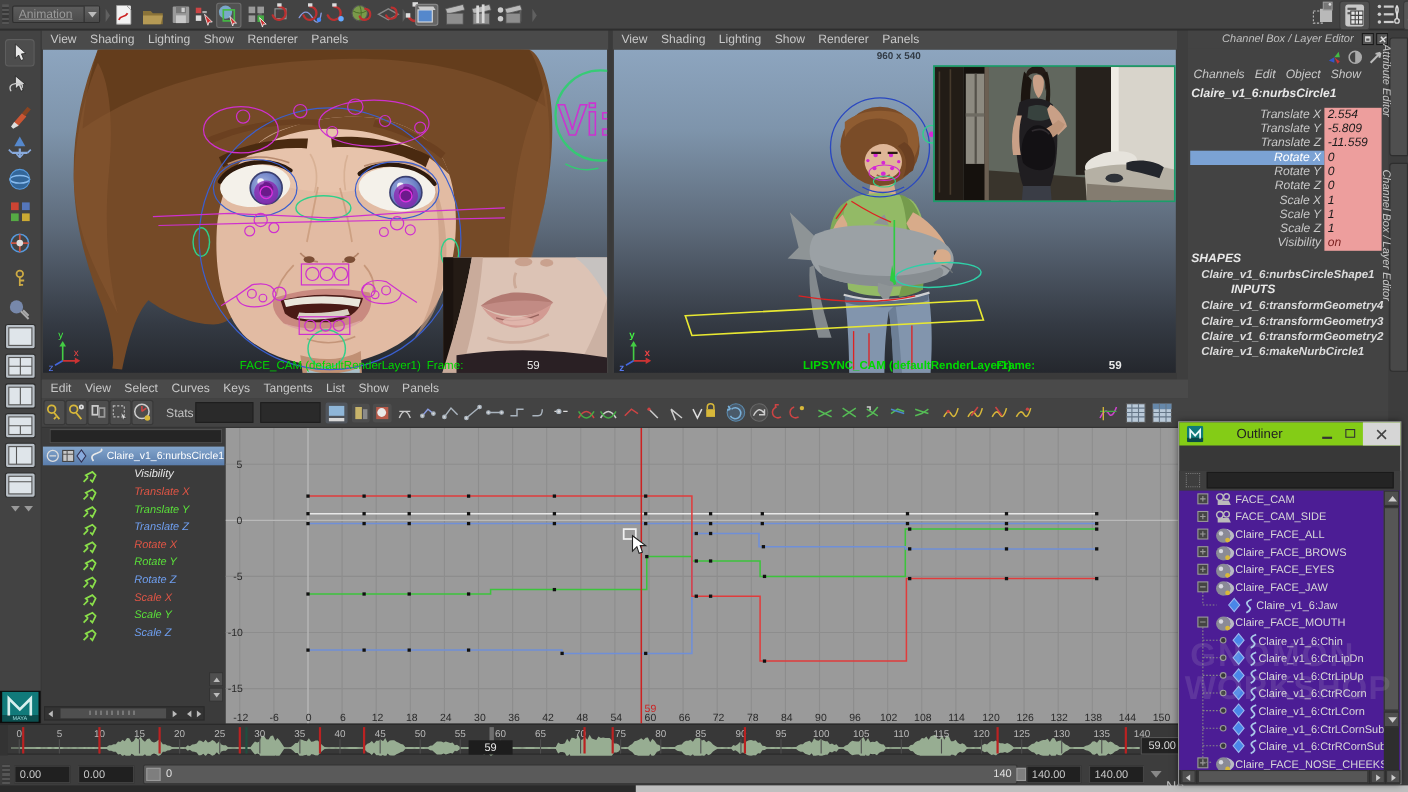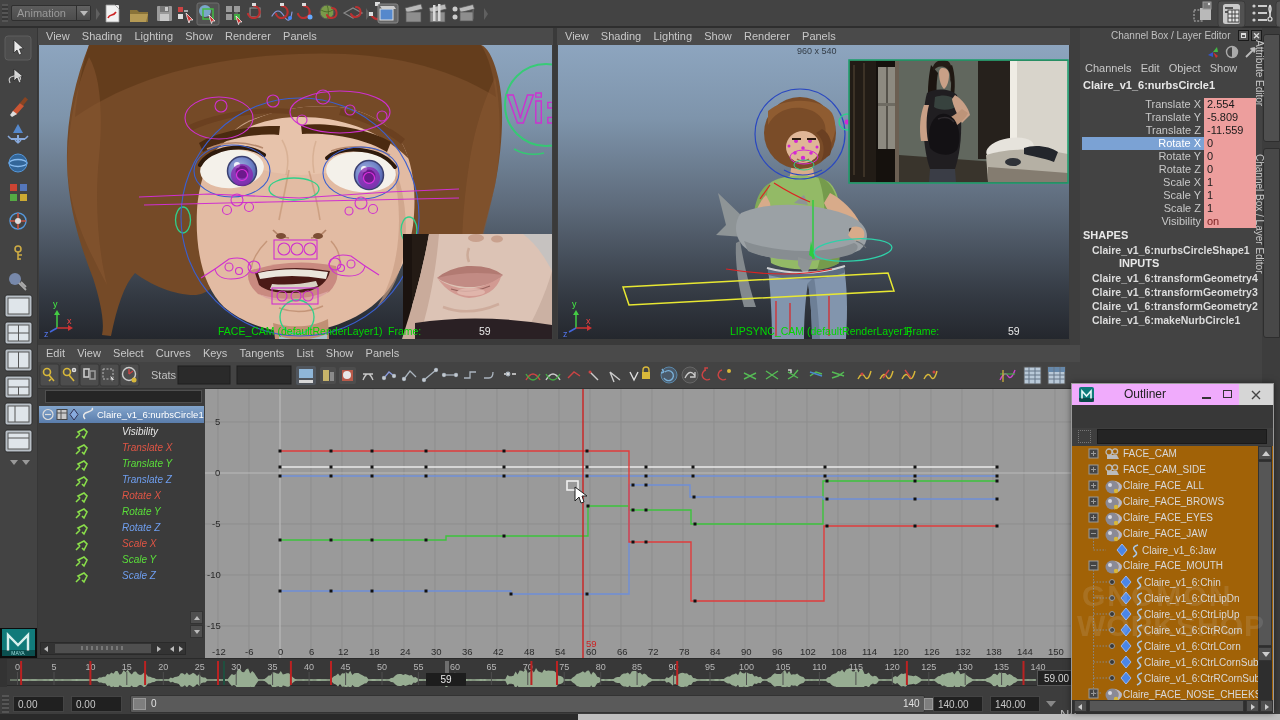--- a/index.html
+++ b/index.html
@@ -8,21 +8,21 @@
 .abs{position:absolute;}
 .txt{position:absolute;white-space:nowrap;}
 </style>
 </head>
 <body>
 <div class="abs" style="left:0;top:0;width:1280px;height:720px;background:#454545;">
 
 <div id="topbar" class="abs" style="left:0;top:0;width:1280px;height:28px;background:#434343;border-bottom:2px solid #2e2e2e;">
   <div class="abs" style="left:2px;top:4px;width:6px;height:18px;background:repeating-linear-gradient(0deg,#555 0 2px,#383838 2px 4px);"></div>
   <div class="abs" style="left:11px;top:5px;width:80px;height:16px;background:linear-gradient(#5c5c5c,#4c4c4c);border:1px solid #2f2f2f;border-radius:2px;">
-    <span class="txt" style="left:5px;top:1px;font-size:11px;color:#9a9a9a;">Animation</span>
+    <span class="txt" style="left:5px;top:1px;font-size:11px;color:#9a9a9a;text-decoration:underline;">Animation</span>
     <div class="abs" style="right:0;top:0;width:14px;height:14px;border-left:1px solid #2f2f2f;background:linear-gradient(#636363,#4a4a4a);">
           <div class="abs" style="left:3px;top:5px;width:0;height:0;border-left:4px solid transparent;border-right:4px solid transparent;border-top:5px solid #bbb;"></div>
         </div>
   </div>
   <svg class="abs" style="left:94px;top:0;" width="1186" height="28" viewBox="0 0 1186 28">
 
     <g fill="#606060">
           <path d="M2,8 l4,6 -4,6 z"></path>
           <path d="M74,8 l4,6 -4,6 z"></path>
           <path d="M144,8 l-4,6 4,6 z"></path>
@@ -417,21 +417,21 @@
       <text x="440" y="290" fill="#e8e8e8">59</text>
     </g>
   </svg>
   </div>
 </div>
 
 <div id="vp2" class="abs" style="left:557px;top:28px;width:513px;height:317px;background:#3d3d3d;">
   <div class="abs" style="left:0;top:0;width:513px;height:17px;background:#4a4a4a;">
     <span class="txt" style="left:8px;top:2px;font-size:11px;color:#c8c8c8;">View&nbsp;&nbsp;&nbsp;&nbsp;Shading&nbsp;&nbsp;&nbsp;&nbsp;Lighting&nbsp;&nbsp;&nbsp;&nbsp;Show&nbsp;&nbsp;&nbsp;&nbsp;Renderer&nbsp;&nbsp;&nbsp;&nbsp;Panels</span>
   </div>
-  <div id="vp2canvas" class="abs" style="left:1px;top:17px;width:511px;height:378px;">
+  <div id="vp2canvas" class="abs" style="left:1px;top:17px;width:511px;height:378px;font-weight:bold;">
   <svg width="511" height="294" viewBox="0 0 511 294">
     <rect width="511" height="294" fill="url(#vpbg)"></rect>
     <text x="239" y="9" font-size="9" fill="#333c46" font-family="Liberation Sans,sans-serif">960 x 540</text>
 
     <path d="M234,118 l20,0 3,16 -26,2 Z" fill="#d8ab8a"></path>
 
     <path d="M212,138 C225,128 260,128 272,138 C280,146 284,164 283,182 L281,218 C268,226 228,227 213,218 L208,170 C207,155 208,145 212,138 Z" fill="#93ba66"></path>
     <path d="M260,132 C272,134 282,150 283,182 L281,218 C275,222 267,224 259,225 C269,192 269,152 260,132 Z" fill="#759b4c"></path>
     <path d="M212,138 C208,148 207,160 208,172 L196,168 C198,152 204,142 212,138 Z" fill="#81aa58"></path>
 
@@ -542,21 +542,21 @@
     </g>
     <g font-family="Liberation Sans,sans-serif" font-size="10.5" fill="#00d800">
       <text x="172" y="290">LIPSYNC_CAM (defaultRenderLayer1)</text>
       <text x="348" y="290">Frame:</text>
       <text x="450" y="290" fill="#e8e8e8">59</text>
     </g>
   </svg>
   </div>
 </div>
 
-<div id="chbox" class="abs" style="left:1080px;top:28px;width:200px;height:692px;background:#434343;">
+<div id="chbox" class="abs" style="left:1080px;top:28px;width:200px;height:692px;background:#434343;font-style:italic;">
 
   <div class="abs" style="left:0;top:0;width:182px;height:16px;background:#434343;">
     <span class="txt" style="left:31px;top:2px;font-size:10px;color:#c0c0c0;">Channel Box / Layer Editor</span>
     <div class="abs" style="left:158px;top:2px;width:11px;height:11px;border:1px solid #1a1a1a;background:#555;">
           <div class="abs" style="left:2px;top:2px;width:5px;height:5px;border:1px solid #ddd;border-top-width:2px;"></div>
         </div>
     <div class="abs" style="left:171px;top:2px;width:11px;height:11px;border:1px solid #1a1a1a;background:#555;color:#ddd;font-size:9px;font-weight:bold;text-align:center;line-height:10px;">✕</div>
   </div>
 
   <svg class="abs" style="left:125px;top:17px;" width="55" height="14" viewBox="0 0 55 14">
@@ -1052,42 +1052,42 @@
         </div>
     <div class="abs" style="left:1046px;top:6px;width:0;height:0;border-left:5px solid transparent;border-right:5px solid transparent;border-top:6px solid #888;"></div>
     <span class="txt" style="left:1060px;top:12px;font-size:13px;color:#b8b8b8;">No</span>
   </div>
   <div class="abs" style="left:0;top:56px;width:578px;height:6px;background:#2a2a2a;"></div>
   <div class="abs" style="left:578px;top:56px;width:702px;height:6px;background:#bfbfbf;"></div>
 </div>
 
 <div id="outliner" class="abs" style="left:1071px;top:383px;width:203px;height:330px;background:#383838;border:1px solid #9a9a9a;box-shadow:0 0 6px rgba(0,0,0,.5);">
 
-  <div class="abs" style="left:0;top:0;width:201px;height:21px;background:#f0abfc;">
+  <div class="abs" style="left:0;top:0;width:201px;height:21px;background:#84cc16;">
     <svg class="abs" style="left:7px;top:3px;" width="15" height="15" viewBox="0 0 15 15">
           <rect width="15" height="15" rx="2" fill="#0e7a7a"></rect>
           <path d="M3,12 v-8 l4.5,5 4.5,-5 v8" fill="none" stroke="#e8f8f8" stroke-width="1.6"></path>
           <rect y="11" width="15" height="4" fill="rgba(0,0,0,0.4)"></rect>
         </svg>
     <span class="txt" style="left:52px;top:3px;font-size:12px;color:#222;">Outliner</span>
     <div class="abs" style="left:130px;top:13px;width:9px;height:2px;background:#333;"></div>
     <div class="abs" style="left:151px;top:6px;width:9px;height:8px;border:1.5px solid #333;"></div>
     <div class="abs" style="left:167px;top:0;width:34px;height:21px;background:#d6d6d6;"></div>
     <svg class="abs" style="left:179px;top:6px;" width="10" height="10" viewBox="0 0 10 10">
           <path d="M1,1 L9,9 M9,1 L1,9" stroke="#444" stroke-width="1.4"></path>
         </svg>
   </div>
 
 
   <div class="abs" style="left:0;top:44px;width:201px;height:18px;background:#3e3e3e;">
     <div class="abs" style="left:6px;top:2px;width:13px;height:13px;border:1px dotted #777;"></div>
     <div class="abs" style="left:25px;top:1px;width:170px;height:15px;background:#242424;border:1px solid #1a1a1a;"></div>
   </div>
 
-  <div class="abs" style="left:0;top:62px;width:201px;height:254px;background:#a16207;overflow:hidden;font-size:11px;color:#d8d8d8;">
+  <div class="abs" style="left:0;top:62px;width:201px;height:254px;background:#4c1d95;overflow:hidden;font-size:11px;color:#d8d8d8;">
     <svg class="abs" style="left:0;top:0;" width="186" height="254" viewBox="0 0 186 254">
       <g fill="none" stroke="#9a9a9a" stroke-width="1">
         <rect x="17" y="3" width="9" height="9" fill="#444"></rect>
             <path d="M19,7.5 h5 M21.5,5 v5"></path>
         <rect x="17" y="19" width="9" height="9" fill="#444"></rect>
             <path d="M19,23.5 h5 M21.5,21 v5"></path>
         <rect x="17" y="35" width="9" height="9" fill="#444"></rect>
             <path d="M19,39.5 h5 M21.5,37 v5"></path>
         <rect x="17" y="51" width="9" height="9" fill="#444"></rect>
             <path d="M19,55.5 h5 M21.5,53 v5"></path>

